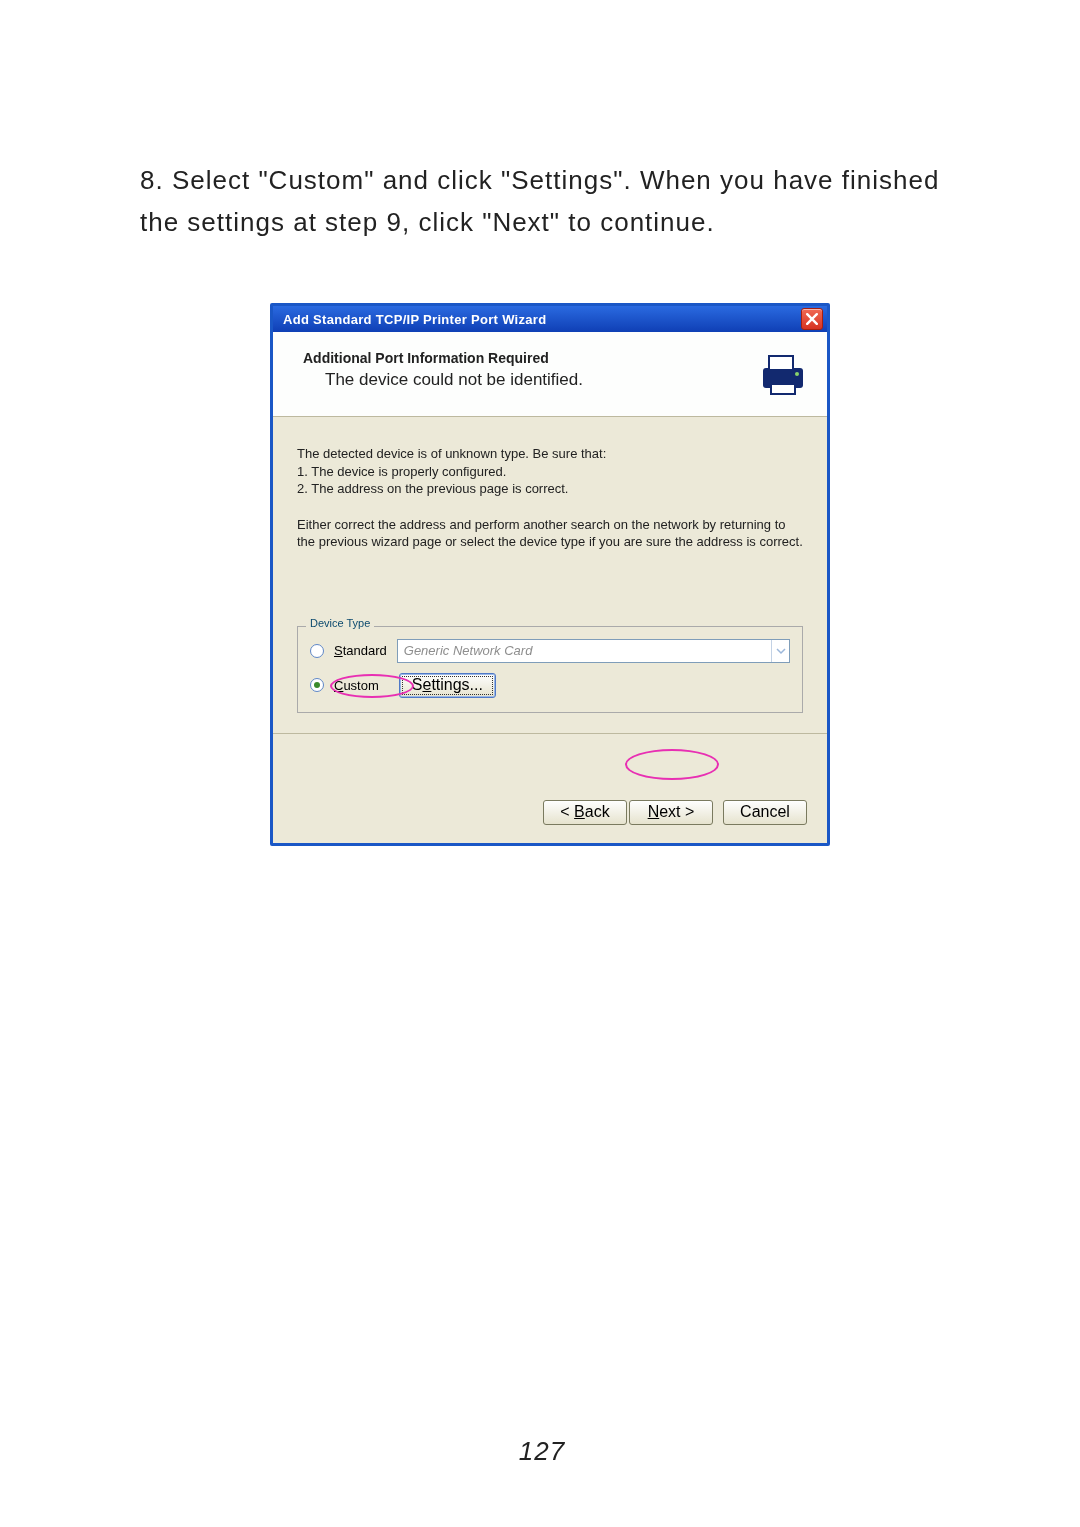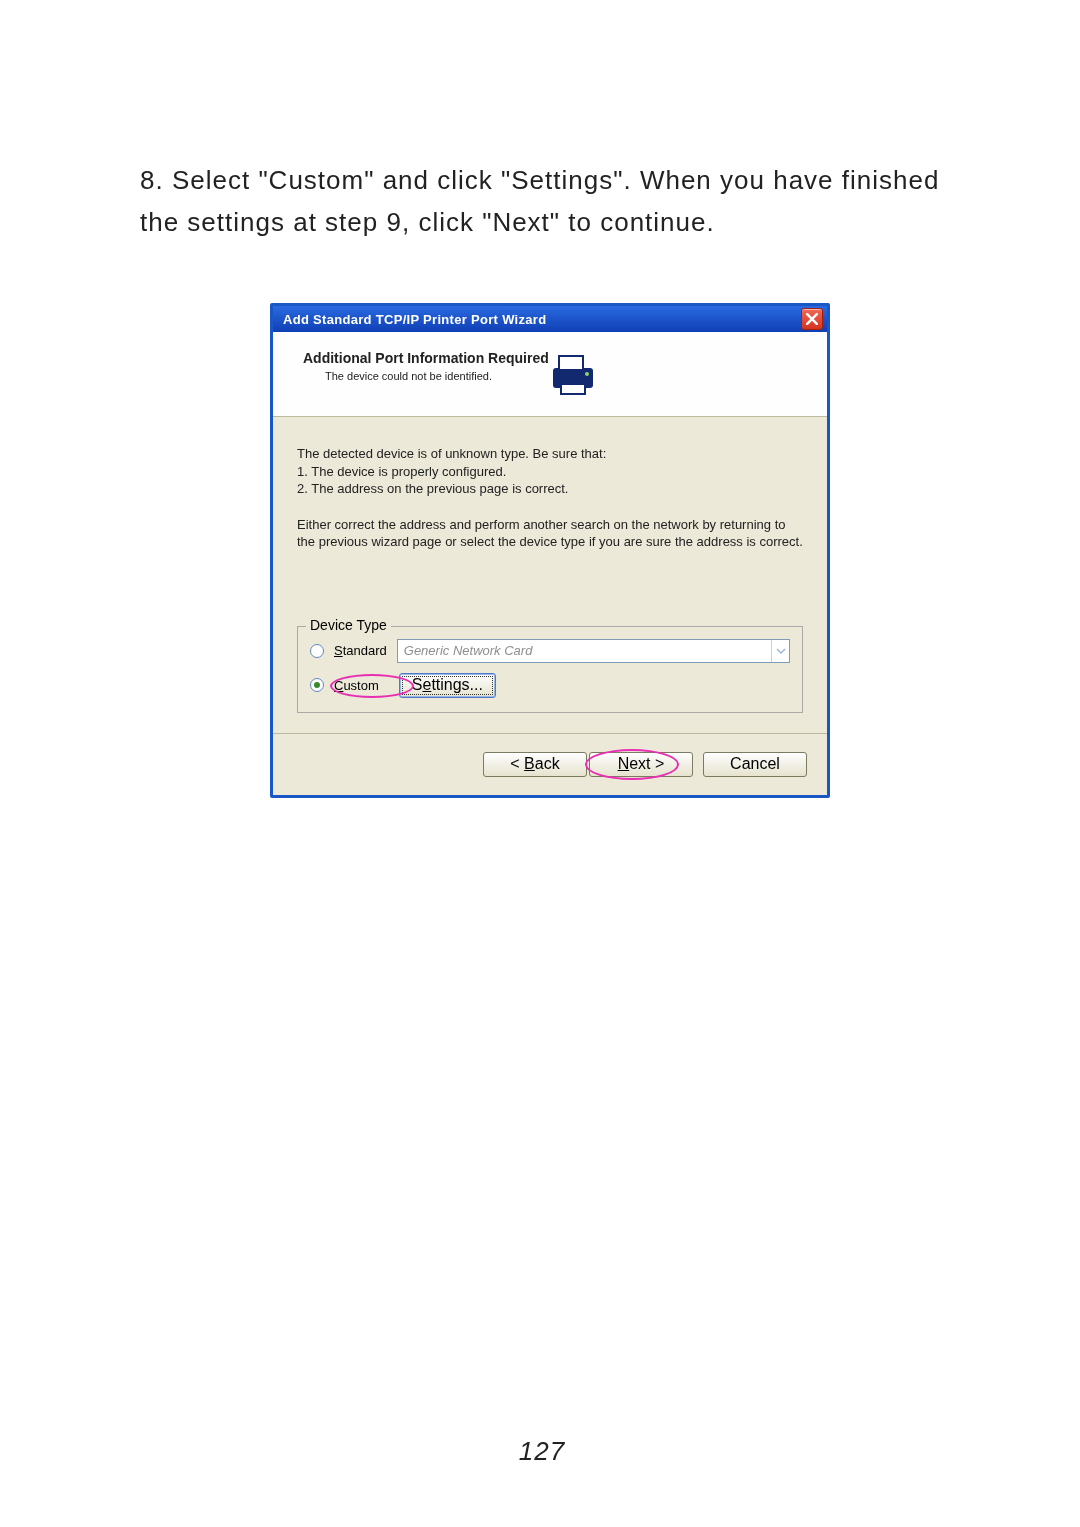--- a/index.html
+++ b/index.html
@@ -8,53 +8,53 @@
   .step { font-size: 26px; letter-spacing: 1px; line-height: 1.6; color: #222; }
 
   .dialog-wrap { margin: 60px auto 0 auto; width: 560px; }
   .dialog { border: 3px solid #1a57c6; border-radius: 2px; background: #ece9d8; font-family: Tahoma, Arial, sans-serif; font-size: 13px; position: relative; }
 
   .titlebar { background: linear-gradient(#2a6ae0, #0f3fb5); height: 26px; display: flex; align-items: center; justify-content: space-between; padding: 0 4px 0 10px; }
   .titlebar-text { color: #fff; font-weight: bold; letter-spacing: 0.3px; }
   .close-btn { width: 22px; height: 22px; background: linear-gradient(#f06a55, #d63321); border: 1px solid #a52011; border-radius: 3px; display: flex; align-items: center; justify-content: center; box-shadow: inset 0 1px 0 rgba(255,255,255,0.5); }
   .close-btn svg { width: 12px; height: 12px; }
 
-  .header { background: #fdfefd; border-bottom: 1px solid #bdb99f; padding: 18px 20px 18px 30px; display: flex; align-items: flex-start; justify-content: flex-start; }
+  .header { background: #fdfefd; border-bottom: 1px solid #bdb99f; padding: 18px 20px 18px 30px; display: flex; align-items: flex-start; justify-content: space-between; }
   .header-text { }
   .header-title { font-weight: bold; font-size: 14px; }
-  .header-subtitle { margin-left: 22px; font-size: 11px; margin-top: 4px; }
+  .header-subtitle { margin-left: 22px; font-size: 17px; margin-top: 4px; }
   .printer-icon { width: 48px; height: 48px; flex: 0 0 48px; }
 
   .body { background: #ece9d8; padding: 28px 24px 20px 24px; }
   .body-para-1 { line-height: 1.35; }
   .body-para-2 { line-height: 1.35; margin-top: 18px; }
 
   .fieldset { margin-top: 75px; border: 1px solid #aaa; padding: 12px 12px 14px 12px; position: relative; }
-  .legend { position: absolute; top: -10px; left: 8px; background: #ece9d8; padding: 0 4px; color: #000000; font-size: 14px; }
+  .legend { position: absolute; top: -10px; left: 8px; background: #ece9d8; padding: 0 4px; color: #0c4a6e; font-size: 11px; }
 
   .row { display: flex; align-items: center; margin-bottom: 10px; gap: 10px; }
 
   .radio { width: 14px; height: 14px; border: 1px solid #5e87c7; border-radius: 50%; background: #fff; display: inline-flex; align-items: center; justify-content: center; }
   .radio.checked::after { content: ""; width: 6px; height: 6px; background: #3a8a2b; border-radius: 50%; display: block; }
   .radio-label { color: #000; position: relative; }
   .radio-label .ul { text-decoration: underline; }
 
   .highlight-ellipse { position: absolute; border: 2px solid #e82fb3; border-radius: 50%; pointer-events: none; }
   .highlight-ellipse.custom { left: -4px; top: -4px; width: 84px; height: 24px; }
 
   .combo { flex: 1; height: 24px; border: 1px solid #7f9db9; background: #fff; display: flex; align-items: center; justify-content: space-between; padding-left: 6px; color: #8e8e8e; font-style: italic; }
   .combo .chev { width: 18px; height: 22px; border-left: 1px solid #c3d2e5; display: flex; align-items: center; justify-content: center; }
   .combo .chev svg { width: 10px; height: 10px; }
 
   .xp-button { background: linear-gradient(#fefefe, #e6e3ce); border: 1px solid #7a7a5f; border-radius: 3px; height: 25px; padding: 0 12px; font-family: Tahoma, Arial, sans-serif; font-size: 16px; cursor: pointer; box-shadow: inset 0 1px 0 #fff; }
   .xp-button.focus { outline: 1px dotted #333; outline-offset: -4px; border-color: #4f79c7; box-shadow: 0 0 0 1px #9ab7e6 inset; }
 
   .footer { border-top: 1px solid #bdb99f; background: #ece9d8; padding: 18px 20px; display: flex; justify-content: flex-end; gap: 10px; }
   .footer .group { display: flex; gap: 2px; }
-  .footer .xp-button { width: 104px; }
+  .footer .xp-button { width: 84px; margin-top: 48px; }
 
   .next-wrap { position: relative; display: inline-block; }
   .next-wrap .highlight-ellipse { left: -4px; top: -3px; width: 94px; height: 31px; }
 
   .page-number { position: absolute; bottom: 60px; left: 4px; right: 0; text-align: center; font-size: 26px; letter-spacing: 1px; font-style: italic; }
 
   .ul { text-decoration: underline; }
 </style>
 </head>
 <body>

